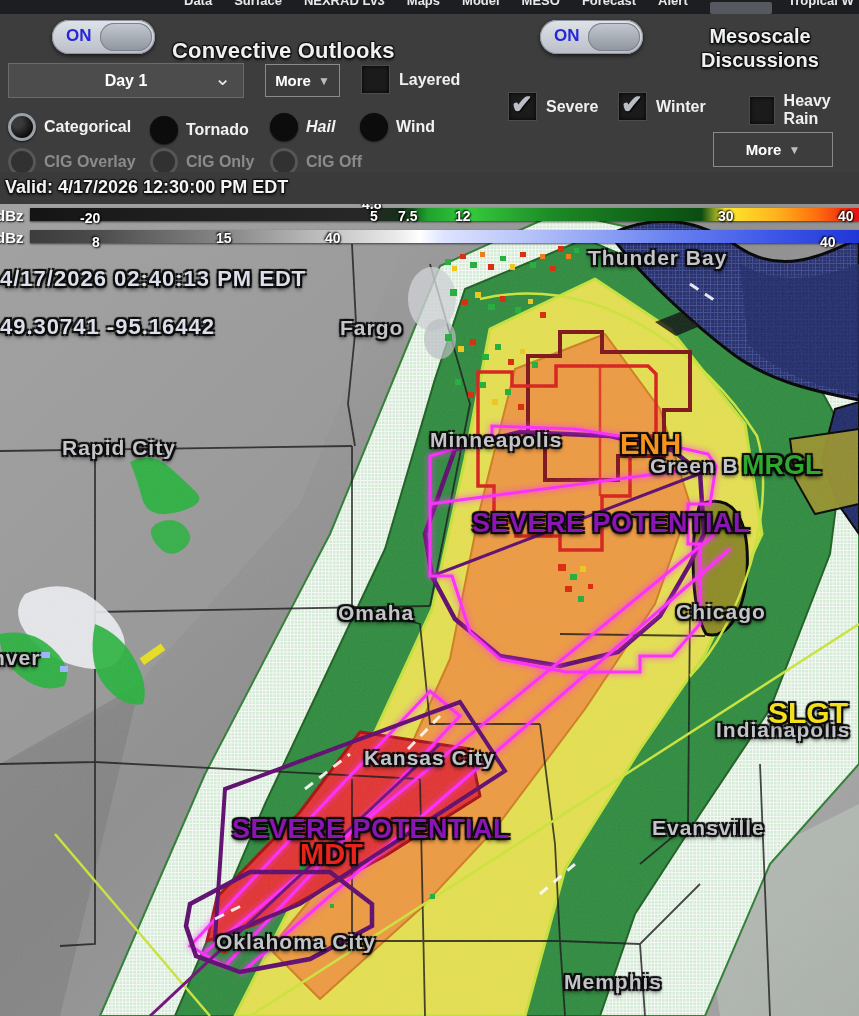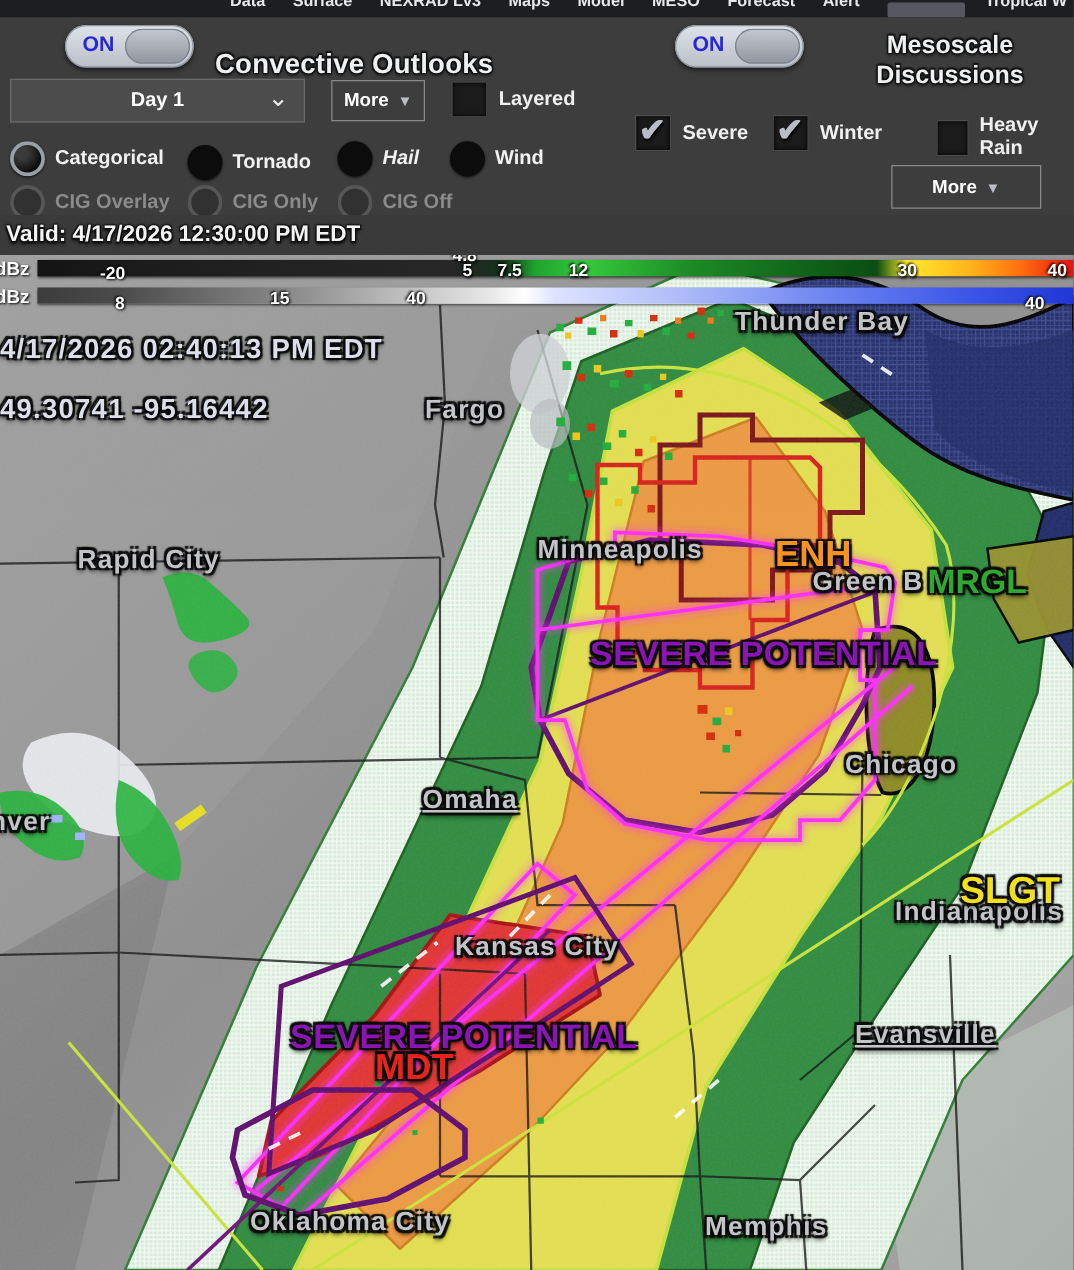--- a/index.html
+++ b/index.html
@@ -373,25 +373,25 @@
 
     <div class="map-label lbl-time" style="left:0px;top:62px;">4/17/2026 02:40:13 PM EDT</div>
     <div class="map-label lbl-time" style="left:0px;top:110px;">49.30741 -95.16442</div>
 
     <div class="map-label lbl-city" style="left:588px;top:42px;">Thunder Bay</div>
     <div class="map-label lbl-city" style="left:340px;top:112px;">Fargo</div>
     <div class="map-label lbl-city" style="left:62px;top:232px;">Rapid City</div>
     <div class="map-label lbl-city" style="left:430px;top:224px;">Minneapolis</div>
     <div class="map-label lbl-city" style="left:650px;top:250px;">Green B</div>
     <div class="map-label lbl-city" style="left:676px;top:396px;">Chicago</div>
-    <div class="map-label lbl-city" style="left:338px;top:424px;text-decoration:underline;">Omaha</div>
+    <div class="map-label lbl-city" style="left:338px;top:397px;">Omaha</div>
     <div class="map-label lbl-city" style="left:716px;top:514px;">Indianapolis</div>
     <div class="map-label lbl-city" style="left:364px;top:542px;">Kansas City</div>
-    <div class="map-label lbl-city" style="left:684px;top:612px;text-decoration:underline;">Evansville</div>
-    <div class="map-label lbl-city" style="left:200px;top:726px;margin-top:36px;">Oklahoma City</div>
+    <div class="map-label lbl-city" style="left:652px;top:612px;">Evansville</div>
+    <div class="map-label lbl-city" style="left:216px;top:726px;">Oklahoma City</div>
     <div class="map-label lbl-city" style="left:564px;top:766px;">Memphis</div>
     <div class="map-label lbl-city" style="left:-8px;top:442px;">nver</div>
 
     <div class="map-label lbl-enh" style="left:620px;top:224px;">ENH</div>
     <div class="map-label lbl-mrgl" style="left:742px;top:246px;">MRGL</div>
     <div class="map-label lbl-slgt" style="left:768px;top:492px;">SLGT</div>
     <div class="map-label lbl-mdt" style="left:300px;top:634px;">MDT</div>
 
     <div class="map-label lbl-annot" style="left:472px;top:304px;">SEVERE POTENTIAL</div>
     <div class="map-label lbl-annot" style="left:232px;top:610px;">SEVERE POTENTIAL</div>

